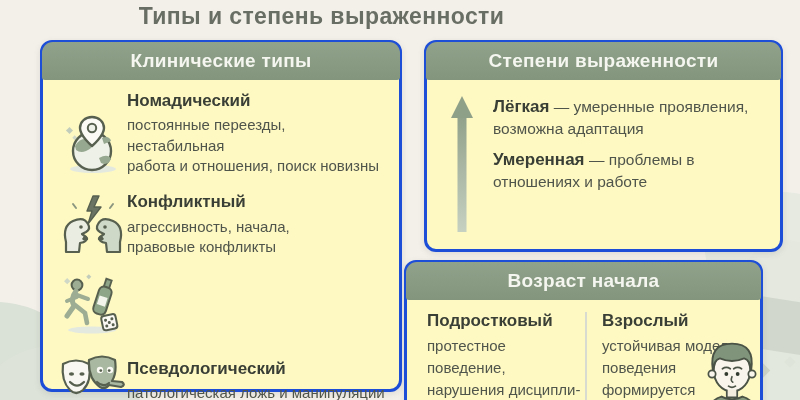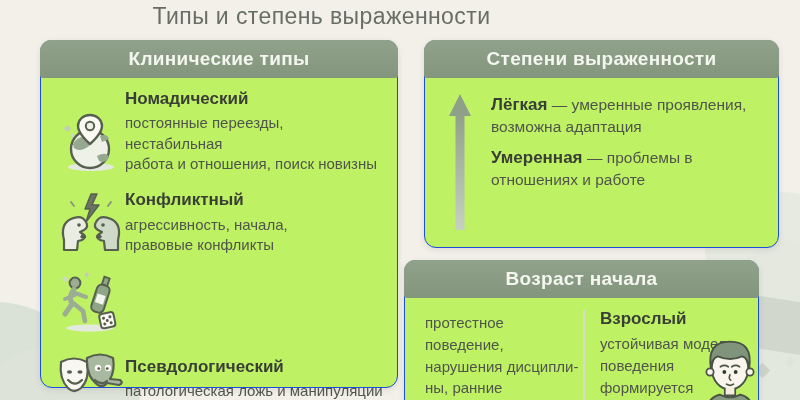--- a/index.html
+++ b/index.html
@@ -17,25 +17,25 @@
   .cloud-rm2{right:-30px;top:240px;width:90px;height:90px;background:#e4e8df;}
   .cloud-br{right:-90px;top:330px;width:300px;height:160px;background:#e3e8de;}
   .cloud-poly{position:absolute;right:-22px;top:300px;width:78px;height:52px;background:#d2d7cd;border-radius:10px;transform:rotate(9deg);}
   .sparkle{position:absolute;background:#c9d1c3;transform:rotate(45deg);}
   .sp1{width:11px;height:11px;right:32px;top:365px;background:#cdd4c7;}
   .sp2{width:8px;height:8px;right:6px;top:358px;background:#dfe4da;}
   .sp3{width:7px;height:7px;right:60px;top:316px;background:#dbe0d4;}
 
   .page-title{
     position:absolute;left:0;top:3px;width:643px;text-align:center;
-    font-size:23px;letter-spacing:.4px;color:#696e64;z-index:2;font-weight:400;
+    font-size:23px;letter-spacing:.4px;color:#696e64;z-index:2;font-weight:700;
   }
   .panel{
-    position:absolute;background:#bef264;border-radius:12px;z-index:1;
-    box-shadow:0 2px 6px rgba(90,95,82,.14);border:1px solid #1d4ed8;
+    position:absolute;background:#fef9c3;border-radius:12px;z-index:1;
+    box-shadow:0 2px 6px rgba(90,95,82,.14);border:3px solid #1d4ed8;
   }
   .panel-header{
     height:38px;margin:-1px -1px 0 -1px;
     background:linear-gradient(#90a28b,#83957c);
     border-radius:11px 11px 3px 3px;
     display:flex;align-items:center;justify-content:center;
     color:#f4f6ef;font-size:19px;font-weight:bold;letter-spacing:.3px;
   }
   
   .panel-clinical{left:40px;top:40px;width:356px;height:346px;}
@@ -204,20 +204,21 @@
 отношениях и работе</span>
       </div>
     </div>
   </div>
 </div>
 
 <div class="panel panel-onset">
   <div class="panel-header">Возраст начала</div>
   <div class="onset-body">
     <div class="onset-col1">
+      <div class="term">Подростковый</div>
       <div class="onset-desc">протестное поведение,
 нарушения дисципли-
 ны, ранние зависимости</div>
 
     </div>
     <div class="onset-sep"></div>
     <div class="onset-col2">
       <div class="term">Взрослый</div>
       <div class="onset-desc">устойчивая модель
 поведения

